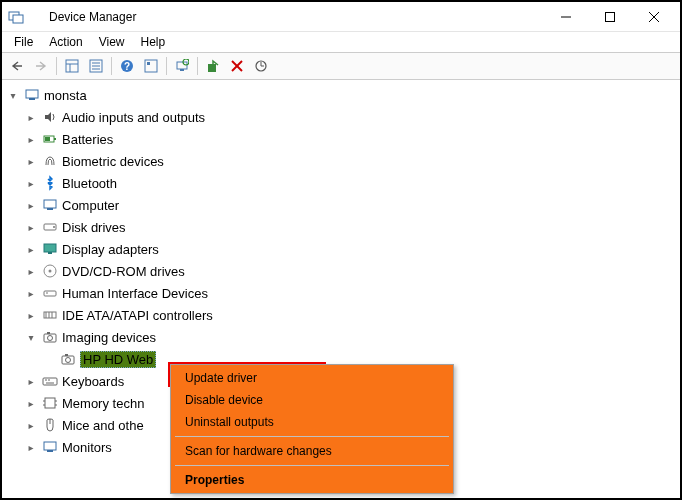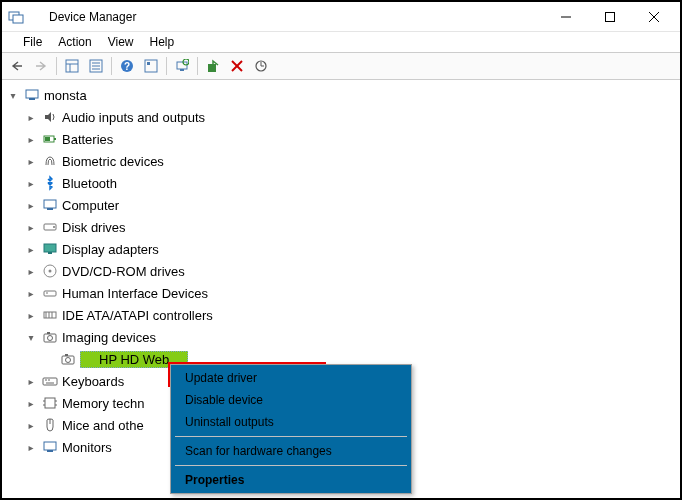--- a/index.html
+++ b/index.html
@@ -2,39 +2,39 @@
 <html><head>
 <meta charset="utf-8">
 <style>
 * { margin: 0; padding: 0; box-sizing: border-box; font-family: 'Segoe UI', Tahoma, sans-serif; }
 body { width: 682px; height: 500px; border: 2px solid #000; background: #fff; overflow: hidden; position: relative; }
 .titlebar { height: 30px; display: flex; align-items: center; padding: 0 4px; border-bottom: 1px solid #e5e5e5; gap: 19px; }
 .title-icon { width: 16px; height: 16px; margin: 0 6px 0 2px; display: inline-flex; align-items: center; justify-content: center; }
 .title-text { font-size: 12px; flex: 1; }
 .win-controls { display: flex; }
 .win-btn { width: 44px; height: 28px; display: flex; align-items: center; justify-content: center; font-size: 11px; font-family: 'Segoe MDL2 Assets', sans-serif; }
-.menubar { height: 20px; display: flex; align-items: center; padding: 0 13px; font-size: 12px; }
+.menubar { height: 20px; display: flex; align-items: center; padding: 0 4px; font-size: 12px; }
 .menu-item { padding: 2px 8px; }
 .toolbar { height: 28px; border-top: 1px solid #ccc; border-bottom: 1px solid #ccc; display: flex; align-items: center; padding: 0 4px; gap: 2px; background: #fafafa; }
 .tool-btn { width: 22px; height: 22px; display: flex; align-items: center; justify-content: center; border: 1px solid transparent; }
 .tool-sep { width: 1px; height: 18px; background: #ccc; margin: 0 2px; }
 .tree-area { position: relative; height: calc(100% - 78px); overflow: hidden; }
 .tree-scroll { height: 100%; overflow-y: auto; padding: 4px 0; }
 .tree-scroll::-webkit-scrollbar { width: 17px; }
 .tree-scroll::-webkit-scrollbar-track { background: #f0f0f0; }
 .tree-scroll::-webkit-scrollbar-thumb { background: #c0c0c0; }
 .tree-node { display: flex; align-items: center; height: 22px; font-size: 13px; padding-left: 4px; }
 .tree-node .expander { width: 14px; height: 14px; display: inline-flex; align-items: center; justify-content: center; font-size: 10px; color: #666; cursor: pointer; }
 .tree-node .node-icon { width: 16px; height: 16px; margin: 0 4px; display: inline-flex; align-items: center; justify-content: center; }
 .tree-node .node-label { white-space: nowrap; }
 .indent-0 { padding-left: 4px; }
 .indent-1 { padding-left: 22px; }
 .indent-2 { padding-left: 40px; }
-.node-label.selected { background: #84cc16; border: 1px dotted #7aa7d0; padding: 0 18px; }
-.context-menu { position: absolute; left: 168px; top: 362px; width: 242px; background: #0369a1; border: 1px solid #a0a0a0; box-shadow: 2px 2px 4px rgba(0,0,0,0.25); padding: 2px; font-size: 12px; z-index: 10; }
+.node-label.selected { background: #4d7c0f; border: 1px dotted #7aa7d0; padding: 0 2px; }
+.context-menu { position: absolute; left: 168px; top: 362px; width: 284px; background: #f97316; border: 1px solid #a0a0a0; box-shadow: 2px 2px 4px rgba(0,0,0,0.25); padding: 2px; font-size: 12px; z-index: 10; }
 .ctx-item { padding: 4px 12px; }
 .ctx-sep { height: 1px; background: #c0c0c0; margin: 3px 2px; }
 .ctx-item.bold { font-weight: bold; }
 .highlight-box { position: absolute; border: 3px solid #e00; pointer-events: none; }
 svg { display: block; }
 </style>
 </head>
 <body>
 
 <div class="titlebar">

